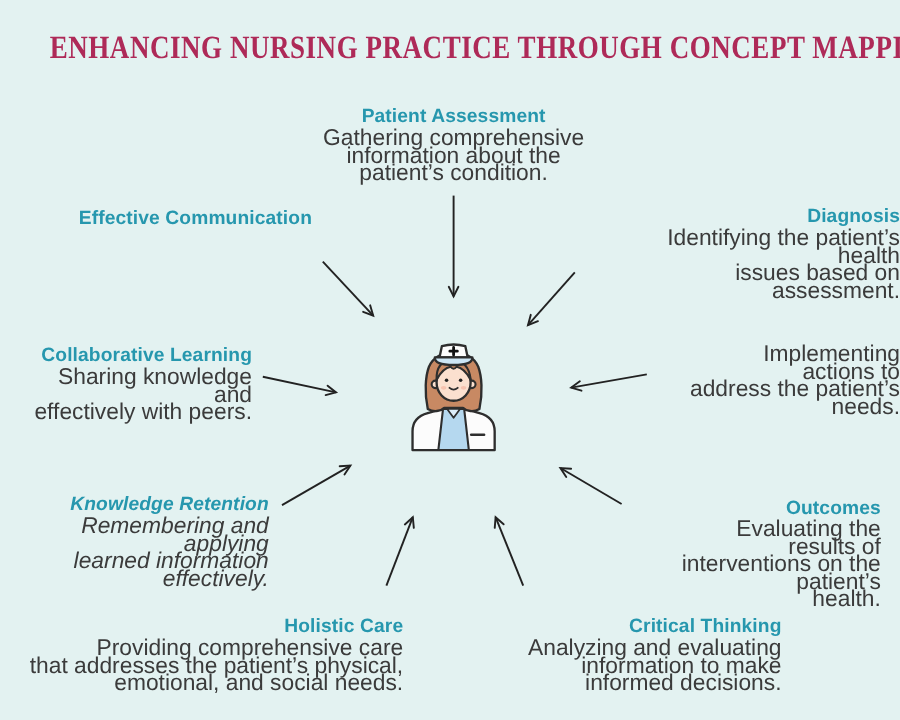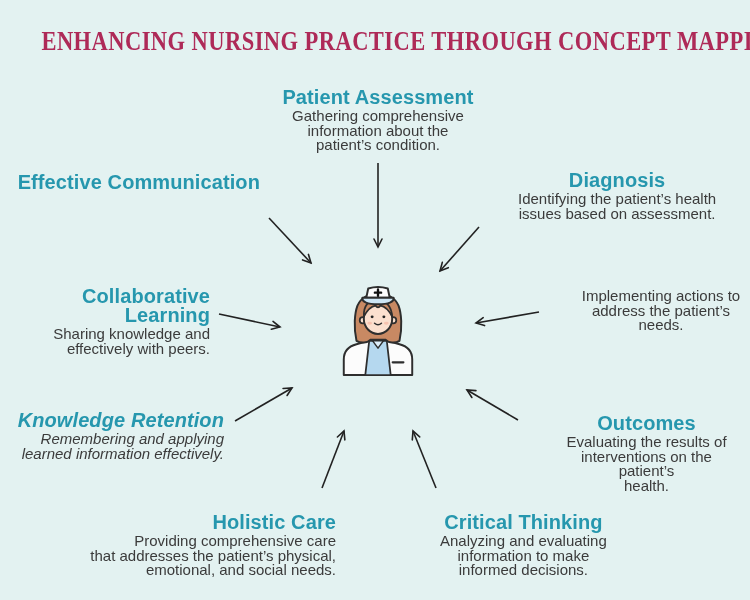--- a/index.html
+++ b/index.html
@@ -17,31 +17,31 @@
   .title{
     position:absolute;top:27px;left:0;right:0;
     text-align:center;white-space:nowrap;
     color:var(--title);
     font-family:"Liberation Serif",serif;
     font-weight:700;font-size:25px;letter-spacing:.5px;
   }
   .title .tspan{display:inline-block;transform:scale(.9,1.08);transform-origin:center;}
   .concept{position:absolute;}
   .concept .label{
-    font-size:20px;font-weight:700;color:var(--heading);
+    font-size:16px;font-weight:700;color:var(--heading);
     line-height:19px;letter-spacing:.1px;
   }
   .concept .desc{
     margin-top:2px;
-    font-size:15px;color:var(--body);
+    font-size:19px;color:var(--body);
     line-height:14.6px;white-space:pre-line;
   }
   .align-c{text-align:center;}
   .align-r{text-align:right;}
-  .align-l{text-align:center;}
+  .align-l{text-align:right;}
   #c-assessment{top:88px;left:264px;width:228px;}
   #c-communication{top:173px;right:490px;}
   #c-diagnosis{top:171px;left:518px;}
   #c-collaborative{top:287px;right:540px;margin-left:21px;}
   #c-interventions{top:287px;left:572px;}
   #c-knowledge{top:411px;right:526px;font-style:italic;}
   #c-outcomes{top:414px;left:559px;width:175px;}
   #c-holistic{top:513px;right:414px;}
   #c-critical{top:513px;left:440px;}
   .arrows{position:absolute;inset:0;pointer-events:none;}

